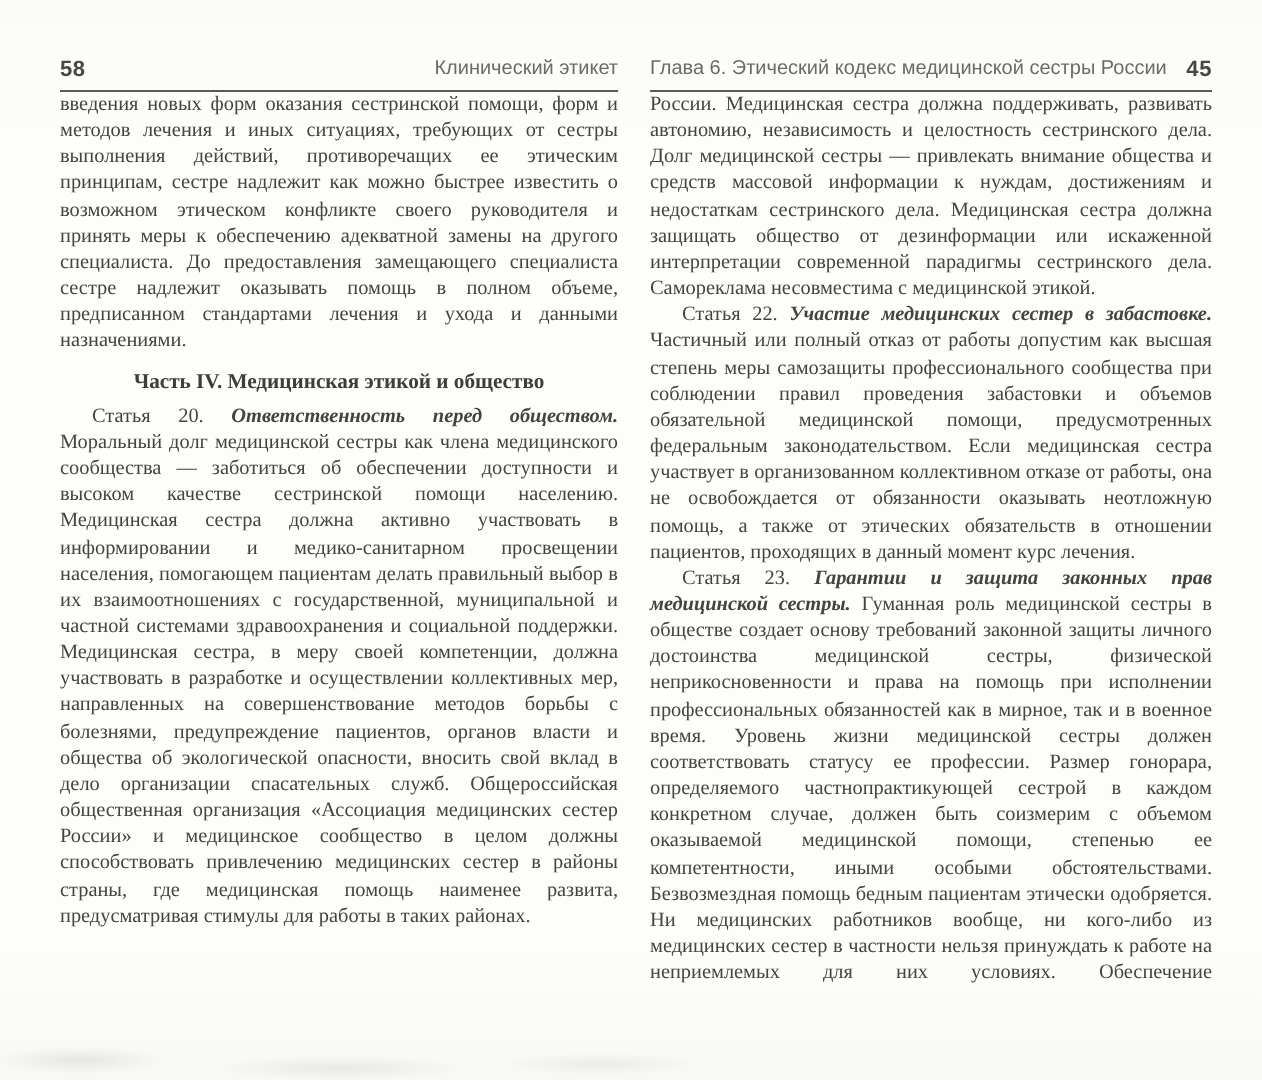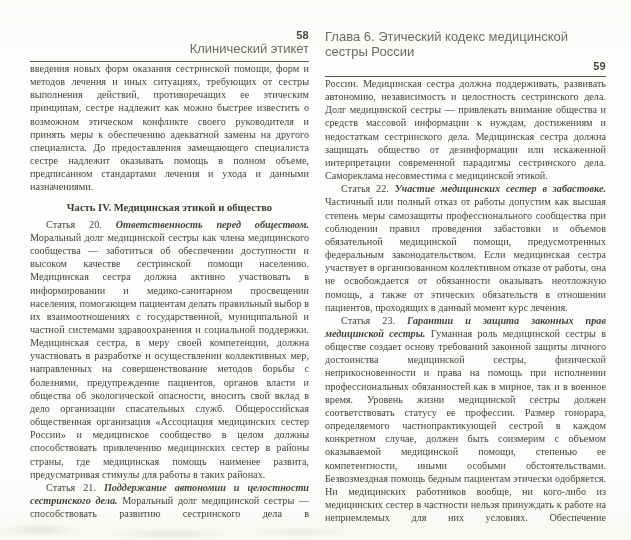--- a/index.html
+++ b/index.html
@@ -28,24 +28,23 @@
 
   .col { position:absolute; top:29px; }
   .col.left  { left:30px;  width:279px; }
   .col.right { left:325px; width:281px; }
 
   .pghead {
     display:flex; justify-content:space-between; align-items:flex-end;
     border-bottom:1.4px solid #5d5a53;
     padding-bottom:4px;
     font-family:"Liberation Sans","DejaVu Sans",sans-serif;
-    flex-direction:column;
   }
   .pagenum { font-weight:bold; font-size:11px; color:#4a473f; letter-spacing:.3px; }
-  .runhead { font-size:13px; color:#6e6a61; padding-bottom:1px; }
+  .runhead { font-size:10px; color:#6e6a61; padding-bottom:1px; }
 
   .bodytext { font-size:10.2px; line-height:13.15px; text-align:justify; }
   .para { margin:0; }
   .para.indent { text-indent:16px; }
   .para.fill-last { text-align-last:justify; }
   .b  { font-weight:normal; }
   .bi { font-weight:bold; font-style:italic; }
   .section-heading {
     margin:7px 0 4px 0;
     text-align:center; text-indent:0;
@@ -64,28 +63,27 @@
     <span class="runhead">Клинический этикет</span>
   </header>
 
   <div class="bodytext">
     <p class="para fill-last">введения новых форм оказания сестринской помощи, форм и методов лечения и иных ситуациях, требующих от сестры выполнения действий, противоречащих ее этическим принципам, сестре надлежит как можно быстрее известить о возможном этическом конфликте своего руководителя и принять меры к обеспечению адекватной замены на другого специалиста. До предоставления замещающего специалиста сестре надлежит оказывать помощь в полном объеме, предписанном стандартами лечения и ухода и данными назначениями.</p>
 
     <p class="para section-heading">Часть IV. Медицинская этикой и общество</p>
 
     <p class="para indent"><span class="b">Статья 20.</span> <span class="bi">Ответственность перед обществом.</span> <span>Моральный долг медицинской сестры как члена медицинского сообщества — заботиться об обеспечении доступности и высоком качестве сестринской помощи населению. Медицинская сестра должна активно участвовать в информировании и медико-санитарном просвещении населения, помогающем пациентам делать правильный выбор в их взаимоотношениях с государственной, муниципальной и частной системами здравоохранения и социальной поддержки. Медицинская сестра, в меру своей компетенции, должна участвовать в разработке и осуществлении коллективных мер, направленных на совершенствование методов борьбы с болезнями, предупреждение пациентов, органов власти и общества об экологической опасности, вносить свой вклад в дело организации спасательных служб. Общероссийская общественная организация «Ассоциация медицинских сестер России» и медицинское сообщество в целом должны способствовать привлечению медицинских сестер в районы страны, где медицинская помощь наименее развита, предусматривая стимулы для работы в таких районах.</span></p>
 
-    <p class="para indent fill-last"><span class="b">Статья 21.</span> <span class="bi">Поддержание автономии и целостности сестринского дела.</span> <span>Моральный долг медицинской сестры — способствовать развитию сестринского дела в</span></p>
   </div>
 </section>
 
 <section class="col right">
   <header class="pghead">
     <span class="runhead">Глава 6. Этический кодекс медицинской сестры России</span>
-    <span class="pagenum">59</span>
+    <span class="pagenum">45</span>
   </header>
 
   <div class="bodytext">
     <p class="para">России. Медицинская сестра должна поддерживать, развивать автономию, независимость и целостность сестринского дела. Долг медицинской сестры — привлекать внимание общества и средств массовой информации к нуждам, достижениям и недостаткам сестринского дела. Медицинская сестра должна защищать общество от дезинформации или искаженной интерпретации современной парадигмы сестринского дела. Самореклама несовместима с медицинской этикой.</p>
 
     <p class="para indent"><span class="b">Статья 22.</span> <span class="bi">Участие медицинских сестер в забастовке.</span> <span>Частичный или полный отказ от работы допустим как высшая степень меры самозащиты профессионального сообщества при соблюдении правил проведения забастовки и объемов обязательной медицинской помощи, предусмотренных федеральным законодательством. Если медицинская сестра участвует в организованном коллективном отказе от работы, она не освобождается от обязанности оказывать неотложную помощь, а также от этических обязательств в отношении пациентов, проходящих в данный момент курс лечения.</span></p>
 
     <p class="para indent fill-last"><span class="b">Статья 23.</span> <span class="bi">Гарантии и защита законных прав медицинской сестры.</span> <span>Гуманная роль медицинской сестры в обществе создает основу требований законной защиты личного достоинства медицинской сестры, физической неприкосновенности и права на помощь при исполнении профессиональных обязанностей как в мирное, так и в военное время. Уровень жизни медицинской сестры должен соответствовать статусу ее профессии. Размер гонорара, определяемого частнопрактикующей сестрой в каждом конкретном случае, должен быть соизмерим с объемом оказываемой медицинской помощи, степенью ее компетентности, иными особыми обстоятельствами. Безвозмездная помощь бедным пациентам этически одобряется. Ни медицинских работников вообще, ни кого-либо из медицинских сестер в частности нельзя принуждать к работе на неприемлемых для них условиях. Обеспечение</span></p>
   </div>
 </section>

